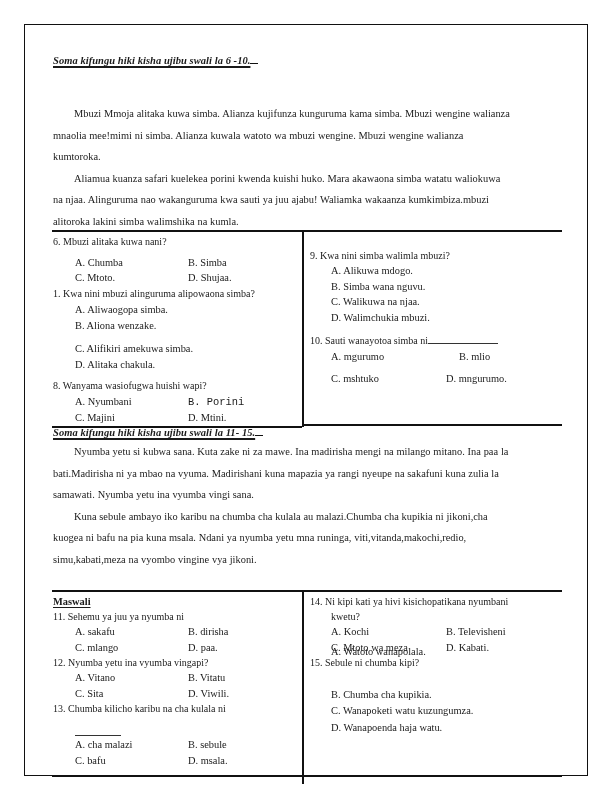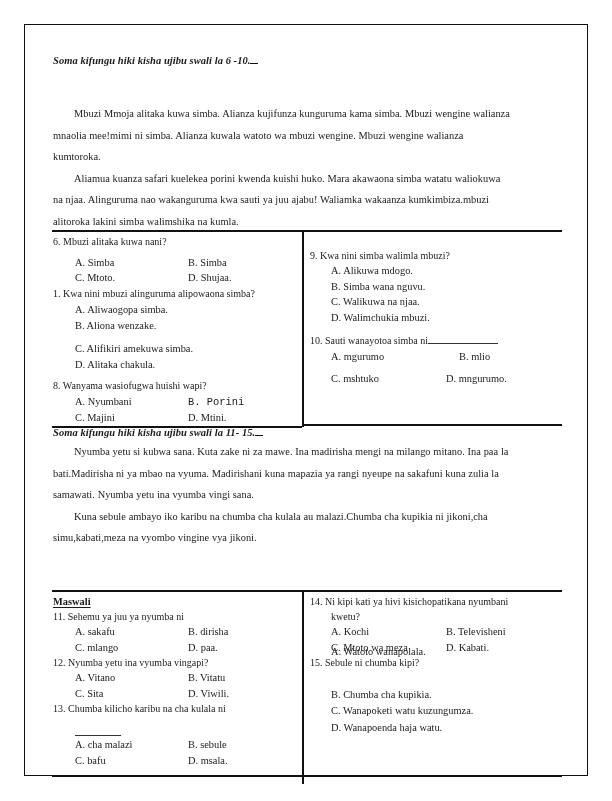--- a/index.html
+++ b/index.html
@@ -6,21 +6,21 @@
   html, body { width: 612px; height: 801px; background: #ffffff; overflow: hidden; }
   body { position: relative; font-family: "Liberation Serif", "DejaVu Serif", serif; color: #1a1a1a; }
 
   .frame {
     position: absolute; left: 24px; top: 24px; width: 564px; height: 752px;
     border: 1.4px solid #111;
   }
 
   .heading {
     position: absolute; left: 53px; font-size: 10.5px; font-weight: bold; font-style: italic;
-    text-decoration-thickness: 1.5px; text-underline-offset: 2px;
+    text-decoration: underline; text-decoration-thickness: 1.5px; text-underline-offset: 2px;
     white-space: nowrap; letter-spacing: 0.05px;
   }
   .heading .tail { display: inline-block; width: 8px; border-bottom: 1.5px solid #111; height: 1px; vertical-align: baseline; }
 
   .para {
     position: absolute; left: 53px; width: 510px; font-size: 10.4px; line-height: 21.5px;
     text-align: left; word-spacing: 0.2px;
   }
   .para .indent { display: inline-block; width: 21px; }
 
@@ -48,21 +48,21 @@
   <div><span class="indent"></span><span>Aliamua kuanza safari kuelekea porini kwenda kuishi huko. Mara akawaona simba watatu waliokuwa</span></div>
   <div>na njaa. Alinguruma nao wakanguruma kwa sauti ya juu ajabu! Waliamka wakaanza kumkimbiza.mbuzi</div>
   <div>alitoroka lakini simba walimshika na kumla.</div>
 </div>
 
 <div class="hline" style="left:52px; top:230px; width:510px;"></div>
 <div class="vline" style="left:302px; top:230px; height:197px;"></div>
 <div class="hline" style="left:302px; top:424px; width:260px;"></div>
 
 <div class="q" style="left:53px; top:236px;">6. Mbuzi alitaka kuwa nani?</div>
-<div class="opt" style="left:75px; top:257px;">A. Simba</div>
+<div class="opt" style="left:75px; top:257px;">A. Chumba</div>
 <div class="opt" style="left:188px; top:257px;">B. Simba</div>
 <div class="opt" style="left:75px; top:272px;">C. Mtoto.</div>
 <div class="opt" style="left:188px; top:272px;">D. Shujaa.</div>
 
 <div class="q" style="left:53px; top:288px;">1. Kwa nini mbuzi alinguruma alipowaona simba?</div>
 <div class="opt" style="left:75px; top:304px;">A. Aliwaogopa simba.</div>
 <div class="opt" style="left:75px; top:320px;">B. Aliona wenzake.</div>
 <div class="opt" style="left:75px; top:343px;">C. Alifikiri amekuwa simba.</div>
 <div class="opt" style="left:75px; top:359px;">D. Alitaka chakula.</div>
 
@@ -85,20 +85,21 @@
 <div class="opt" style="left:446px; top:373px;">D. mngurumo.</div>
 
 <div class="hline" style="left:52px; top:426px; width:250px;"></div>
 <div class="heading" style="top:427px;"><span>Soma kifungu hiki kisha ujibu swali la 11- 15.</span><span class="tail"></span></div>
 
 <div class="para" style="top:441px;">
   <div><span class="indent"></span><span>Nyumba yetu si kubwa sana. Kuta zake ni za mawe. Ina madirisha mengi na milango mitano. Ina paa la</span></div>
   <div>bati.Madirisha ni ya mbao na vyuma. Madirishani kuna mapazia ya rangi nyeupe na sakafuni kuna zulia la</div>
   <div>samawati. Nyumba yetu ina vyumba vingi sana.</div>
   <div><span class="indent"></span><span>Kuna sebule ambayo iko karibu na chumba cha kulala au malazi.Chumba cha kupikia ni jikoni,cha</span></div>
+  <div>kuogea ni bafu na pia kuna msala. Ndani ya nyumba yetu mna runinga, viti,vitanda,makochi,redio,</div>
   <div>simu,kabati,meza na vyombo vingine vya jikoni.</div>
 </div>
 
 <div class="hline" style="left:52px; top:590px; width:510px;"></div>
 <div class="vline" style="left:302px; top:590px; height:194px;"></div>
 <div class="hline" style="left:52px; top:775px; width:510px;"></div>
 
 <div class="maswali" style="left:53px; top:596px;">Maswali</div>
 
 <div class="q" style="left:53px; top:611px;">11. Sehemu ya juu ya nyumba ni</div>

